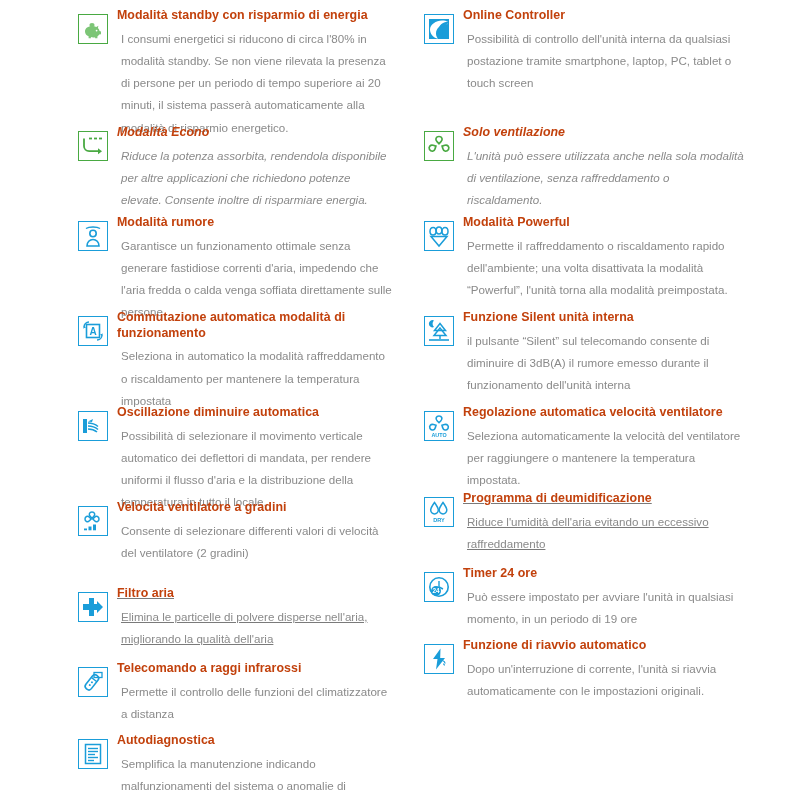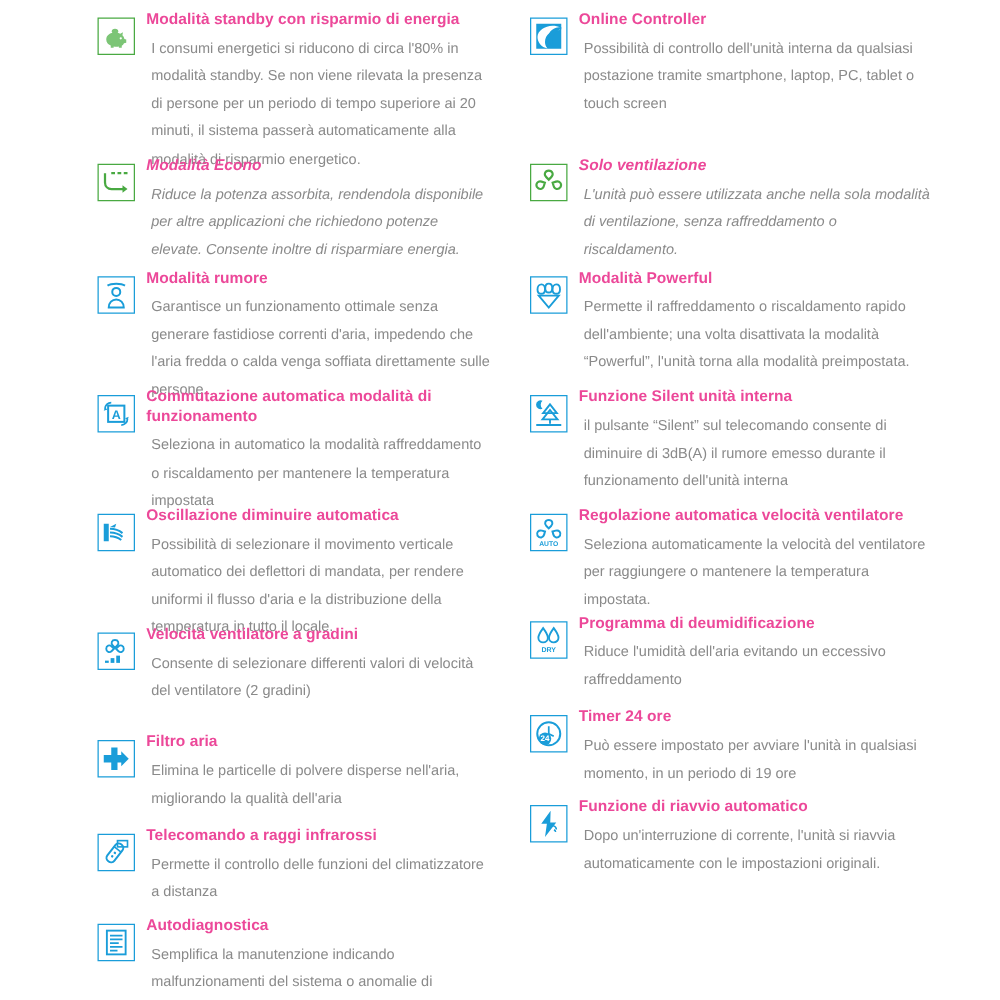--- a/index.html
+++ b/index.html
@@ -60,38 +60,38 @@
   .feature-icon.blue { border-color: #1a9dd9; }
   .feature-icon svg { display: block; }
 
   .feature-body {
     flex: 1 1 auto;
     min-width: 0;
   }
   .feature-title {
     font-size: 12.4px;
     font-weight: bold;
-    color: #ec4899;
+    color: #c2410c;
     line-height: 1.26;
     margin: 0 0 1px 0;
     letter-spacing: 0.05px;
   }
   .feature-desc {
     font-size: 11.6px;
     color: #8a8a8a;
     line-height: 1.92;
     margin: 4px;
   }
 
   
   .h-110 { height: 117px; }
   .h-90  { height: 90px; font-style: italic; }
   .h-95  { height: 95px; }
   .h-86  { height: 86px; }
-  .h-75  { height: 75px; }
+  .h-75  { height: 75px; text-decoration: underline; }
   .h-72  { height: 72px; }
 </style>
 </head>
 <body>
 
 <div class="page">
   <div class="features-grid">
 
     <div class="col col-left">
 

